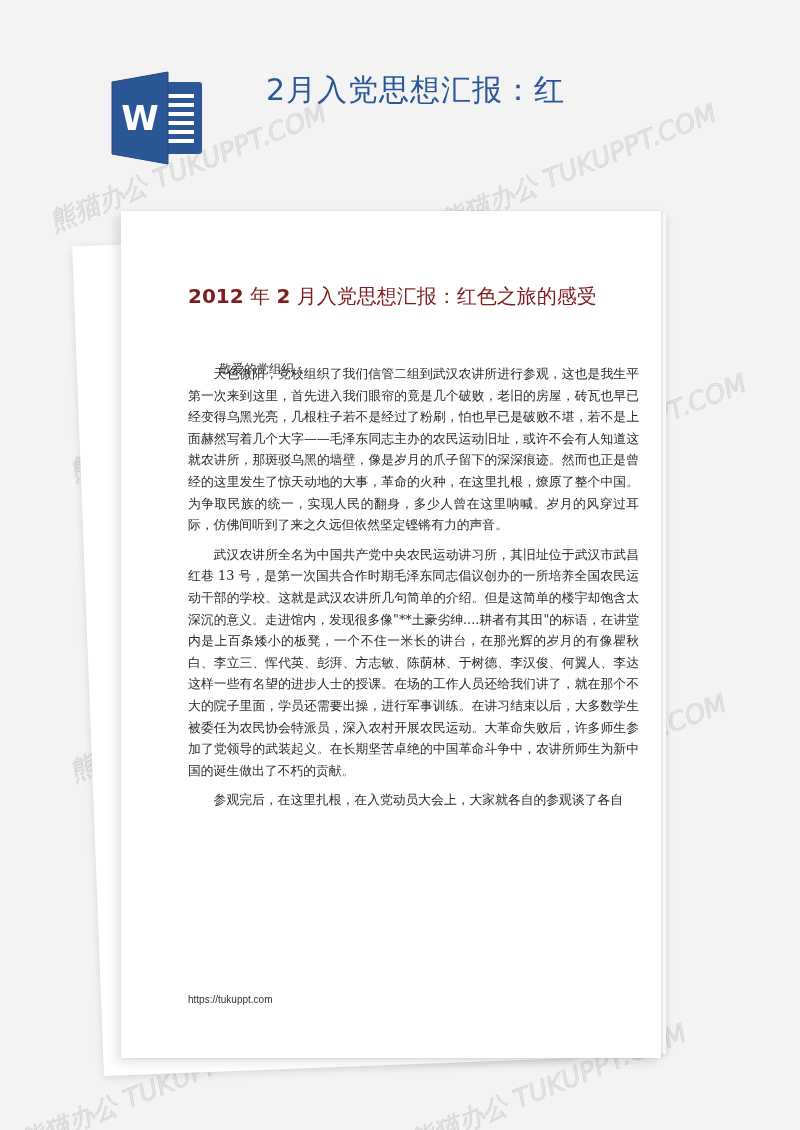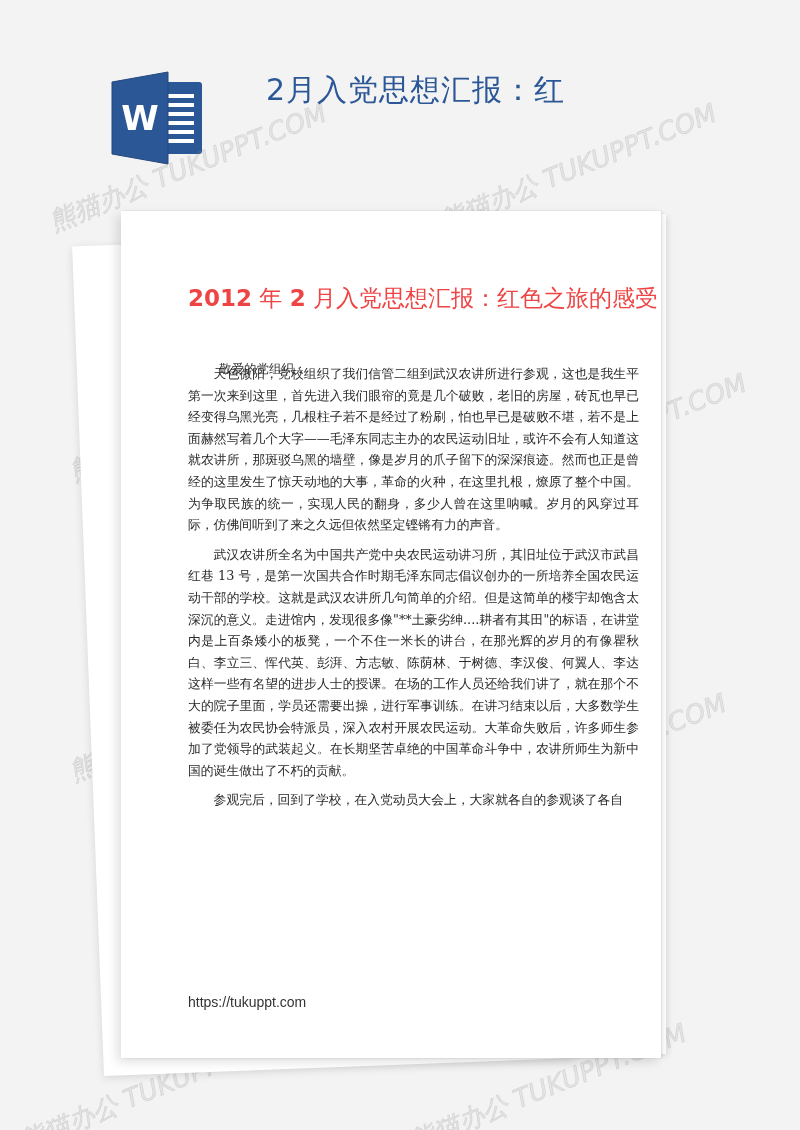--- a/index.html
+++ b/index.html
@@ -80,23 +80,23 @@
       width: 540px;
       height: 847px;
       background: #ffffff;
       box-shadow: -4px 4px 10px rgba(0,0,0,0.12), 1px 0 2px rgba(0,0,0,0.1);
     }
     .doc-title {
       position: absolute;
       left: 67px;
       top: 72px;
       font-family: "DejaVu Sans", "Liberation Sans", sans-serif;
-      font-size: 23px;
+      font-size: 20px;
       font-weight: normal;
-      color: #ef4444;
+      color: #7f1d1d;
       white-space: nowrap;
     }
     .doc-title b {
       font-weight: bold;
     }
     .salutation {
       position: absolute;
       left: 98px;
       top: 122px;
       font-size: 12.5px;
@@ -118,21 +118,21 @@
       text-indent: 2em;
     }
     .body-text p.gap-before {
       margin-top: 34px;
     }
     .footer-url {
       position: absolute;
       left: 67px;
       top: 783px;
       font-family: "Liberation Sans", "DejaVu Sans", sans-serif;
-      font-size: 14px;
+      font-size: 10px;
       color: #333;
     }
   </style>
 </head>
 <body>
 
 <div class="header">
   <div class="word-icon">
     <svg width="104" height="96" viewBox="0 0 104 96">
 
@@ -169,16 +169,16 @@
 <div class="paper-mid"></div>
 
 <div class="page">
   <div class="doc-title">
     <b>2012</b><span> 年 </span><b>2</b><span> 月入党思想汇报：红色之旅的感受</span>
   </div>
   <div class="salutation">敬爱的党组织：</div>
   <div class="body-text">
     <p>天色微阳，党校组织了我们信管二组到武汉农讲所进行参观，这也是我生平第一次来到这里，首先进入我们眼帘的竟是几个破败，老旧的房屋，砖瓦也早已经变得乌黑光亮，几根柱子若不是经过了粉刷，怕也早已是破败不堪，若不是上面赫然写着几个大字——毛泽东同志主办的农民运动旧址，或许不会有人知道这就农讲所，那斑驳乌黑的墙壁，像是岁月的爪子留下的深深痕迹。然而也正是曾经的这里发生了惊天动地的大事，革命的火种，在这里扎根，燎原了整个中国。为争取民族的统一，实现人民的翻身，多少人曾在这里呐喊。岁月的风穿过耳际，仿佛间听到了来之久远但依然坚定铿锵有力的声音。</p>
     <p>武汉农讲所全名为中国共产党中央农民运动讲习所，其旧址位于武汉市武昌红巷 13 号，是第一次国共合作时期毛泽东同志倡议创办的一所培养全国农民运动干部的学校。这就是武汉农讲所几句简单的介绍。但是这简单的楼宇却饱含太深沉的意义。走进馆内，发现很多像"**土豪劣绅....耕者有其田"的标语，在讲堂内是上百条矮小的板凳，一个不住一米长的讲台，在那光辉的岁月的有像瞿秋白、李立三、恽代英、彭湃、方志敏、陈荫林、于树德、李汉俊、何翼人、李达这样一些有名望的进步人士的授课。在场的工作人员还给我们讲了，就在那个不大的院子里面，学员还需要出操，进行军事训练。在讲习结束以后，大多数学生被委任为农民协会特派员，深入农村开展农民运动。大革命失败后，许多师生参加了党领导的武装起义。在长期坚苦卓绝的中国革命斗争中，农讲所师生为新中国的诞生做出了不朽的贡献。</p>
-    <p>参观完后，回到了学校，在入党动员大会上，大家就各自的参观谈了各自</p>
+    <p>参观完后，在这里扎根，在入党动员大会上，大家就各自的参观谈了各自</p>
   </div>
   <div class="footer-url">https://tukuppt.com</div>
 </div>
 
 </body></html>

